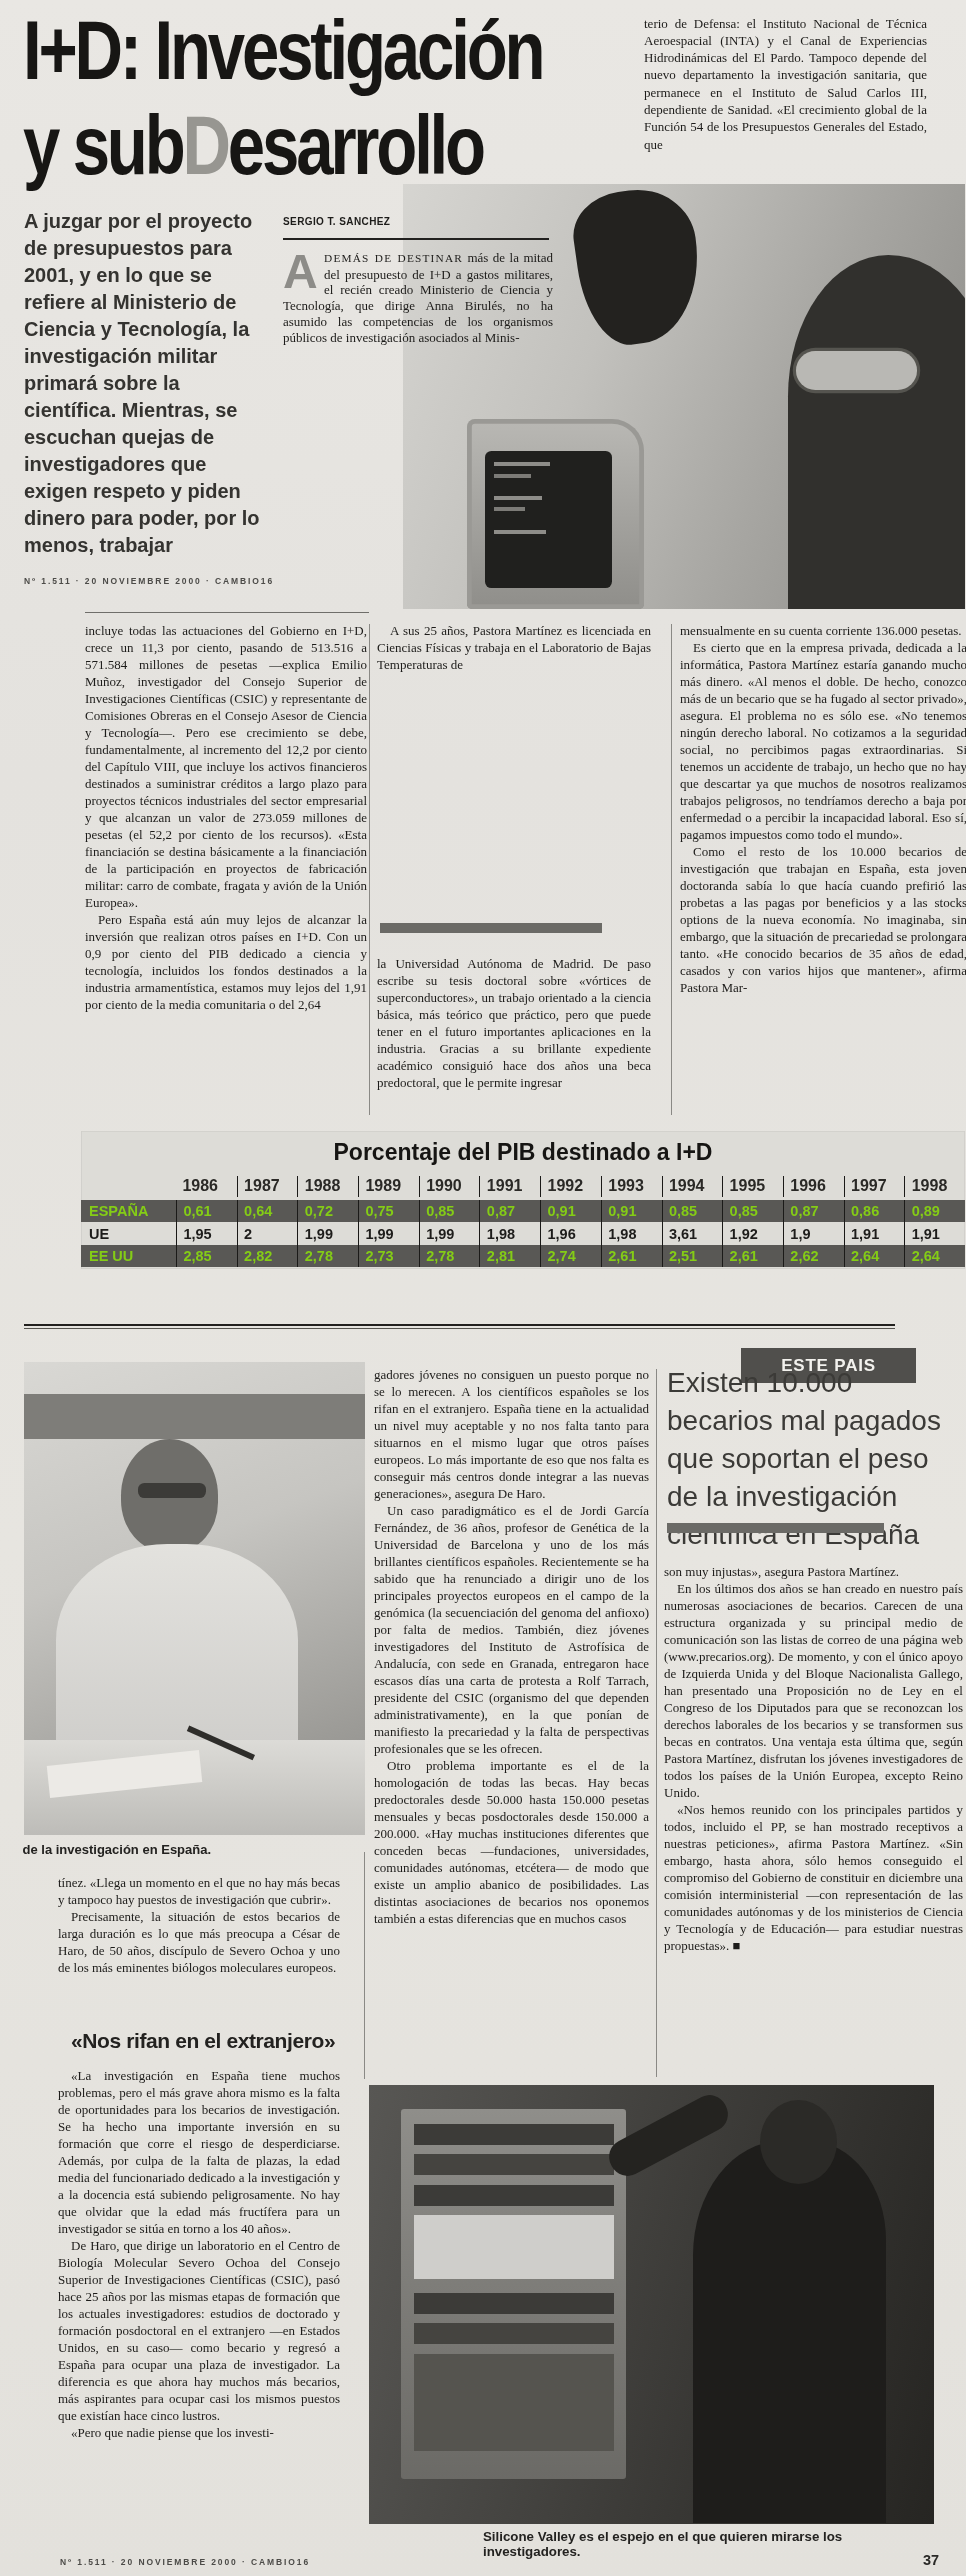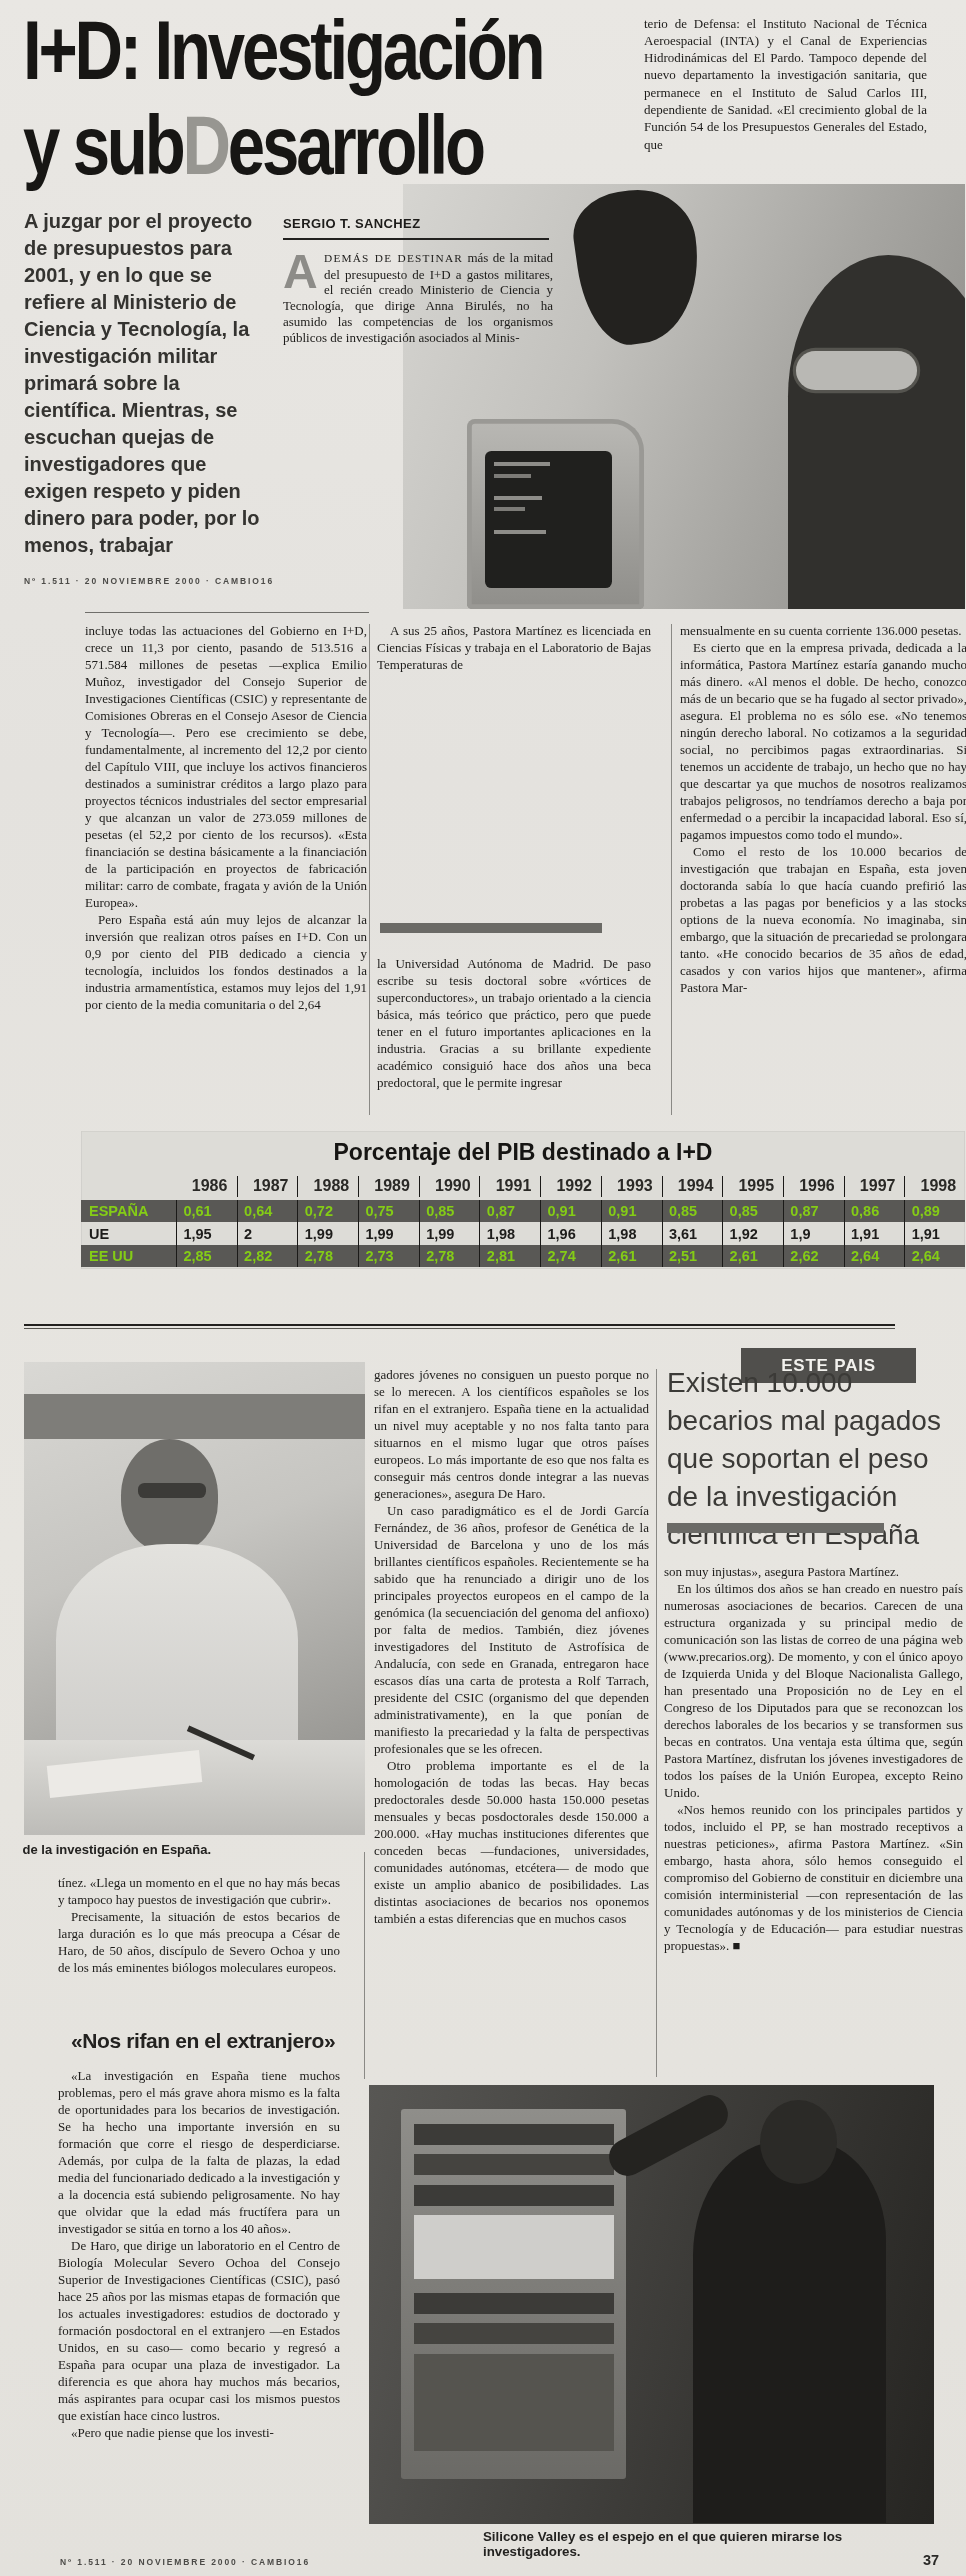--- a/index.html
+++ b/index.html
@@ -22,21 +22,21 @@
     letter-spacing:-4px; color:#171614;
     transform:scaleX(0.80); transform-origin:0 0; white-space:nowrap;
   }
   .title-gray{ color:#979691; }
   .standfirst{
     font-family:"Liberation Sans", sans-serif;
     font-weight:bold; font-size:20px; line-height:27px; color:#343330;
   }
   .byline{
     font-family:"Liberation Sans", sans-serif;
-    font-weight:bold; font-size:13px; letter-spacing:0.4px; color:#1d1c1a;
+    font-weight:bold; font-size:10px; letter-spacing:0.4px; color:#1d1c1a;
   }
   .byline-rule{ background:#22211f; height:1.6px; }
   .lead{ font-size:13px; line-height:15.7px; text-align:justify; }
   .dropcap{
     float:left; font-family:"Liberation Sans", sans-serif; font-weight:bold;
     font-size:48px; line-height:39px; color:#8d8c88; margin:1.6px 6.4px 0 0;
   }
   .lead-open{ letter-spacing:1.2px; font-size:11.3px; }
   .bodycol{ font-size:13px; line-height:17px; text-align:justify; }
   .bodycol p{ text-indent:0; }
@@ -62,21 +62,20 @@
     font-family:"Liberation Sans", sans-serif; font-weight:bold;
     font-size:23px; color:#161513; text-align:center; letter-spacing:0px;
   }
   .pib-grid{
     display:grid; grid-template-columns:95px repeat(13,1fr);
     font-family:"Liberation Sans", sans-serif; font-weight:bold;
   }
   .pib-grid .ycell{
     font-size:16px; color:#2a2926; padding:1.6px 0 1.6px 6.4px;
     border-left:1.6px solid #1b1a18;
-    text-align:center;
   }
   .pib-grid .ycell.first{ border-left:none; }
   .row-dark{ background:#595855; color:#84cc16; }
   .row-light{ color:#1d1c1a; }
   .pib-grid .vcell{
     font-size:14.5px; padding:3.2px 0 3.2px 6.4px; border-left:1.6px solid #1b1a18;
   }
   .pib-grid .lcell{ font-size:14.5px; padding:3.2px 0 3.2px 8px; border-left:none; }
   .row-light .vcell{ border-left:1.6px solid #1b1a18; }
 

